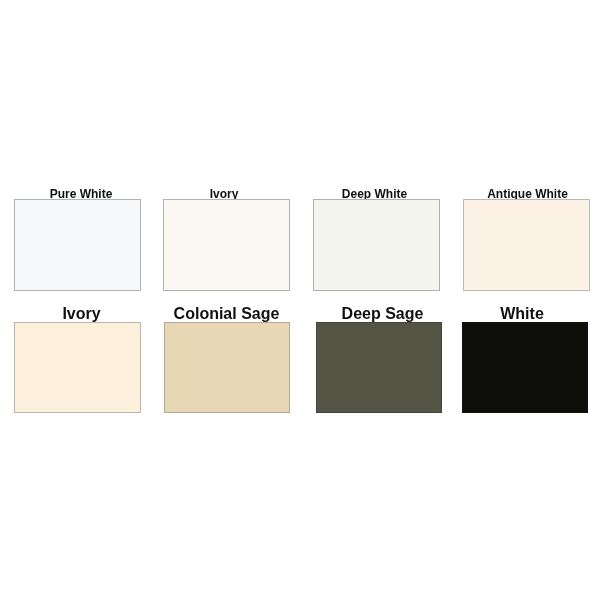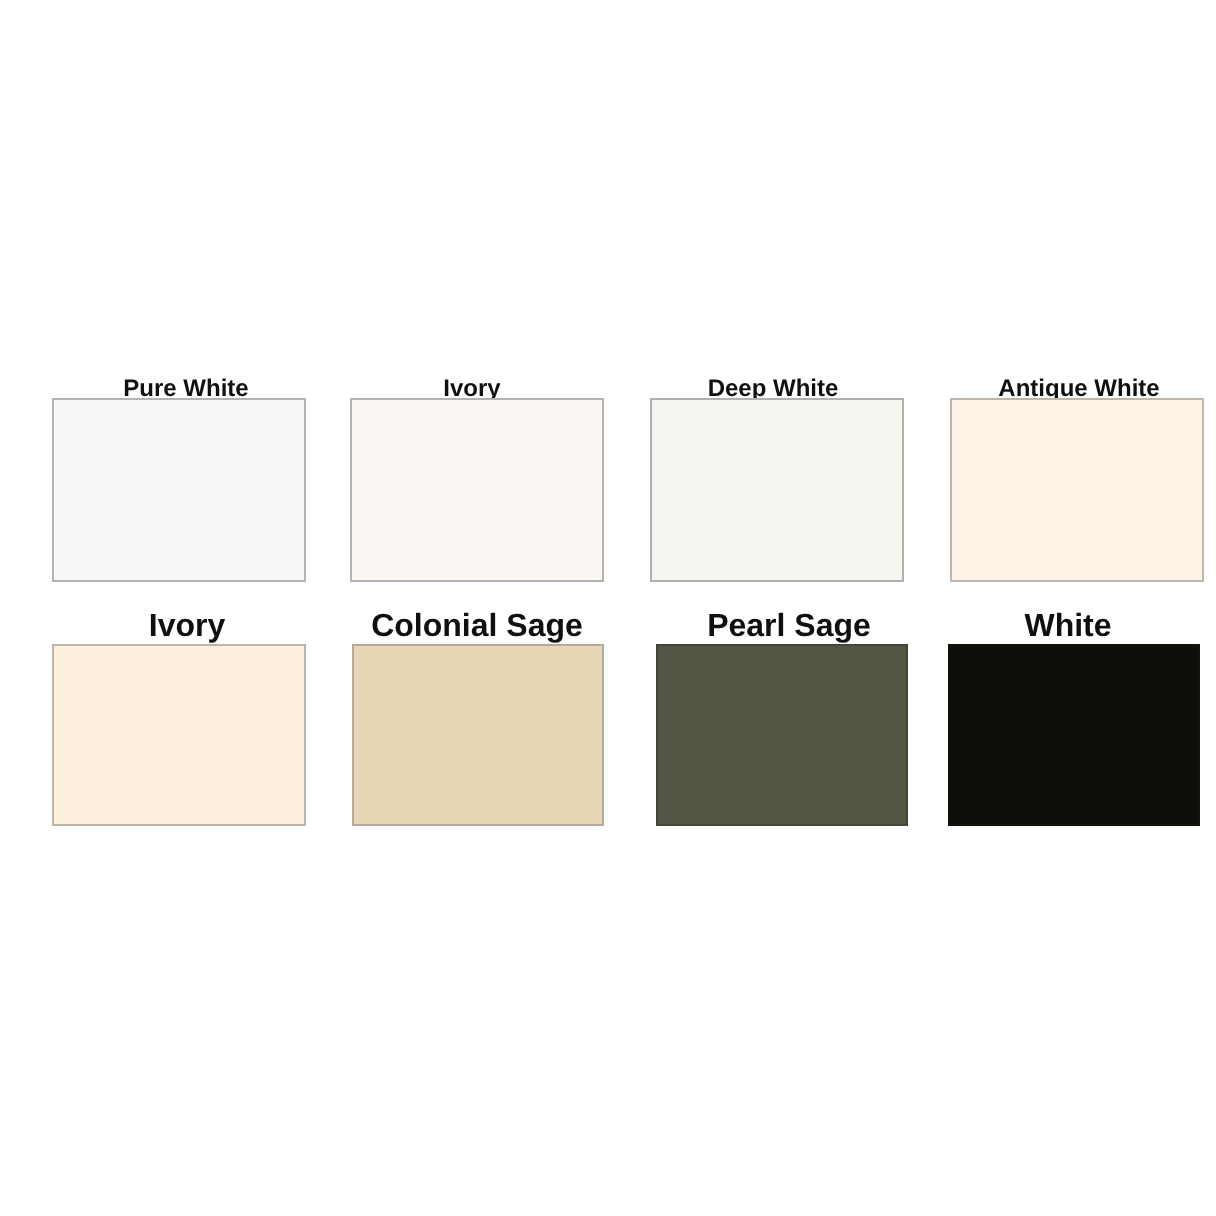--- a/index.html
+++ b/index.html
@@ -1,19 +1,19 @@
 <!DOCTYPE html>
 <html><head>
 <meta charset="utf-8">
 <title>Color Swatch Chart</title>
 <style>
   html,body{margin:0;padding:0;}
   body{width:608px;height:608px;background:#ffffff;
        font-family:"Liberation Sans",sans-serif;overflow:hidden;}
-  #board{position:relative;width:516px;height:608px;background:#ffffff;margin-left:12px;}
+  #board{position:relative;width:516px;height:608px;background:#ffffff;}
 
   .swatch{position:absolute;}
   .sw-label{position:absolute;left:50%;white-space:nowrap;font-weight:bold;
             color:#101010;line-height:1;
             transform:translateX(-50%) translateZ(0);}
   .sw-chip{position:absolute;left:0;box-sizing:border-box;
            border:1px solid #b3b3b3;}
 
   
   .r1 .sw-label{font-size:12.0px;top:-11px;}
@@ -72,21 +72,21 @@
     <div class="sw-label">Ivory</div>
     <div class="sw-chip" style="background: rgb(252, 240, 221); border-color: rgb(188, 181, 171);"></div>
   </div>
 
   <div class="swatch r2" id="c6">
     <div class="sw-label">Colonial Sage</div>
     <div class="sw-chip" style="background: rgb(232, 215, 180); border-color: rgb(179, 170, 151);"></div>
   </div>
 
   <div class="swatch r2" id="c7">
-    <div class="sw-label">Pearl Sage</div>
+    <div class="sw-label">Deep Sage</div>
     <div class="sw-chip" style="background: rgb(84, 85, 68); border-color: rgb(68, 69, 58);"></div>
   </div>
 
   <div class="swatch r2" id="c8">
     <div class="sw-label">White</div>
     <div class="sw-chip" style="background: rgb(14, 15, 10); border-color: rgb(18, 19, 8);"></div>
   </div>
 
 </div>
 

